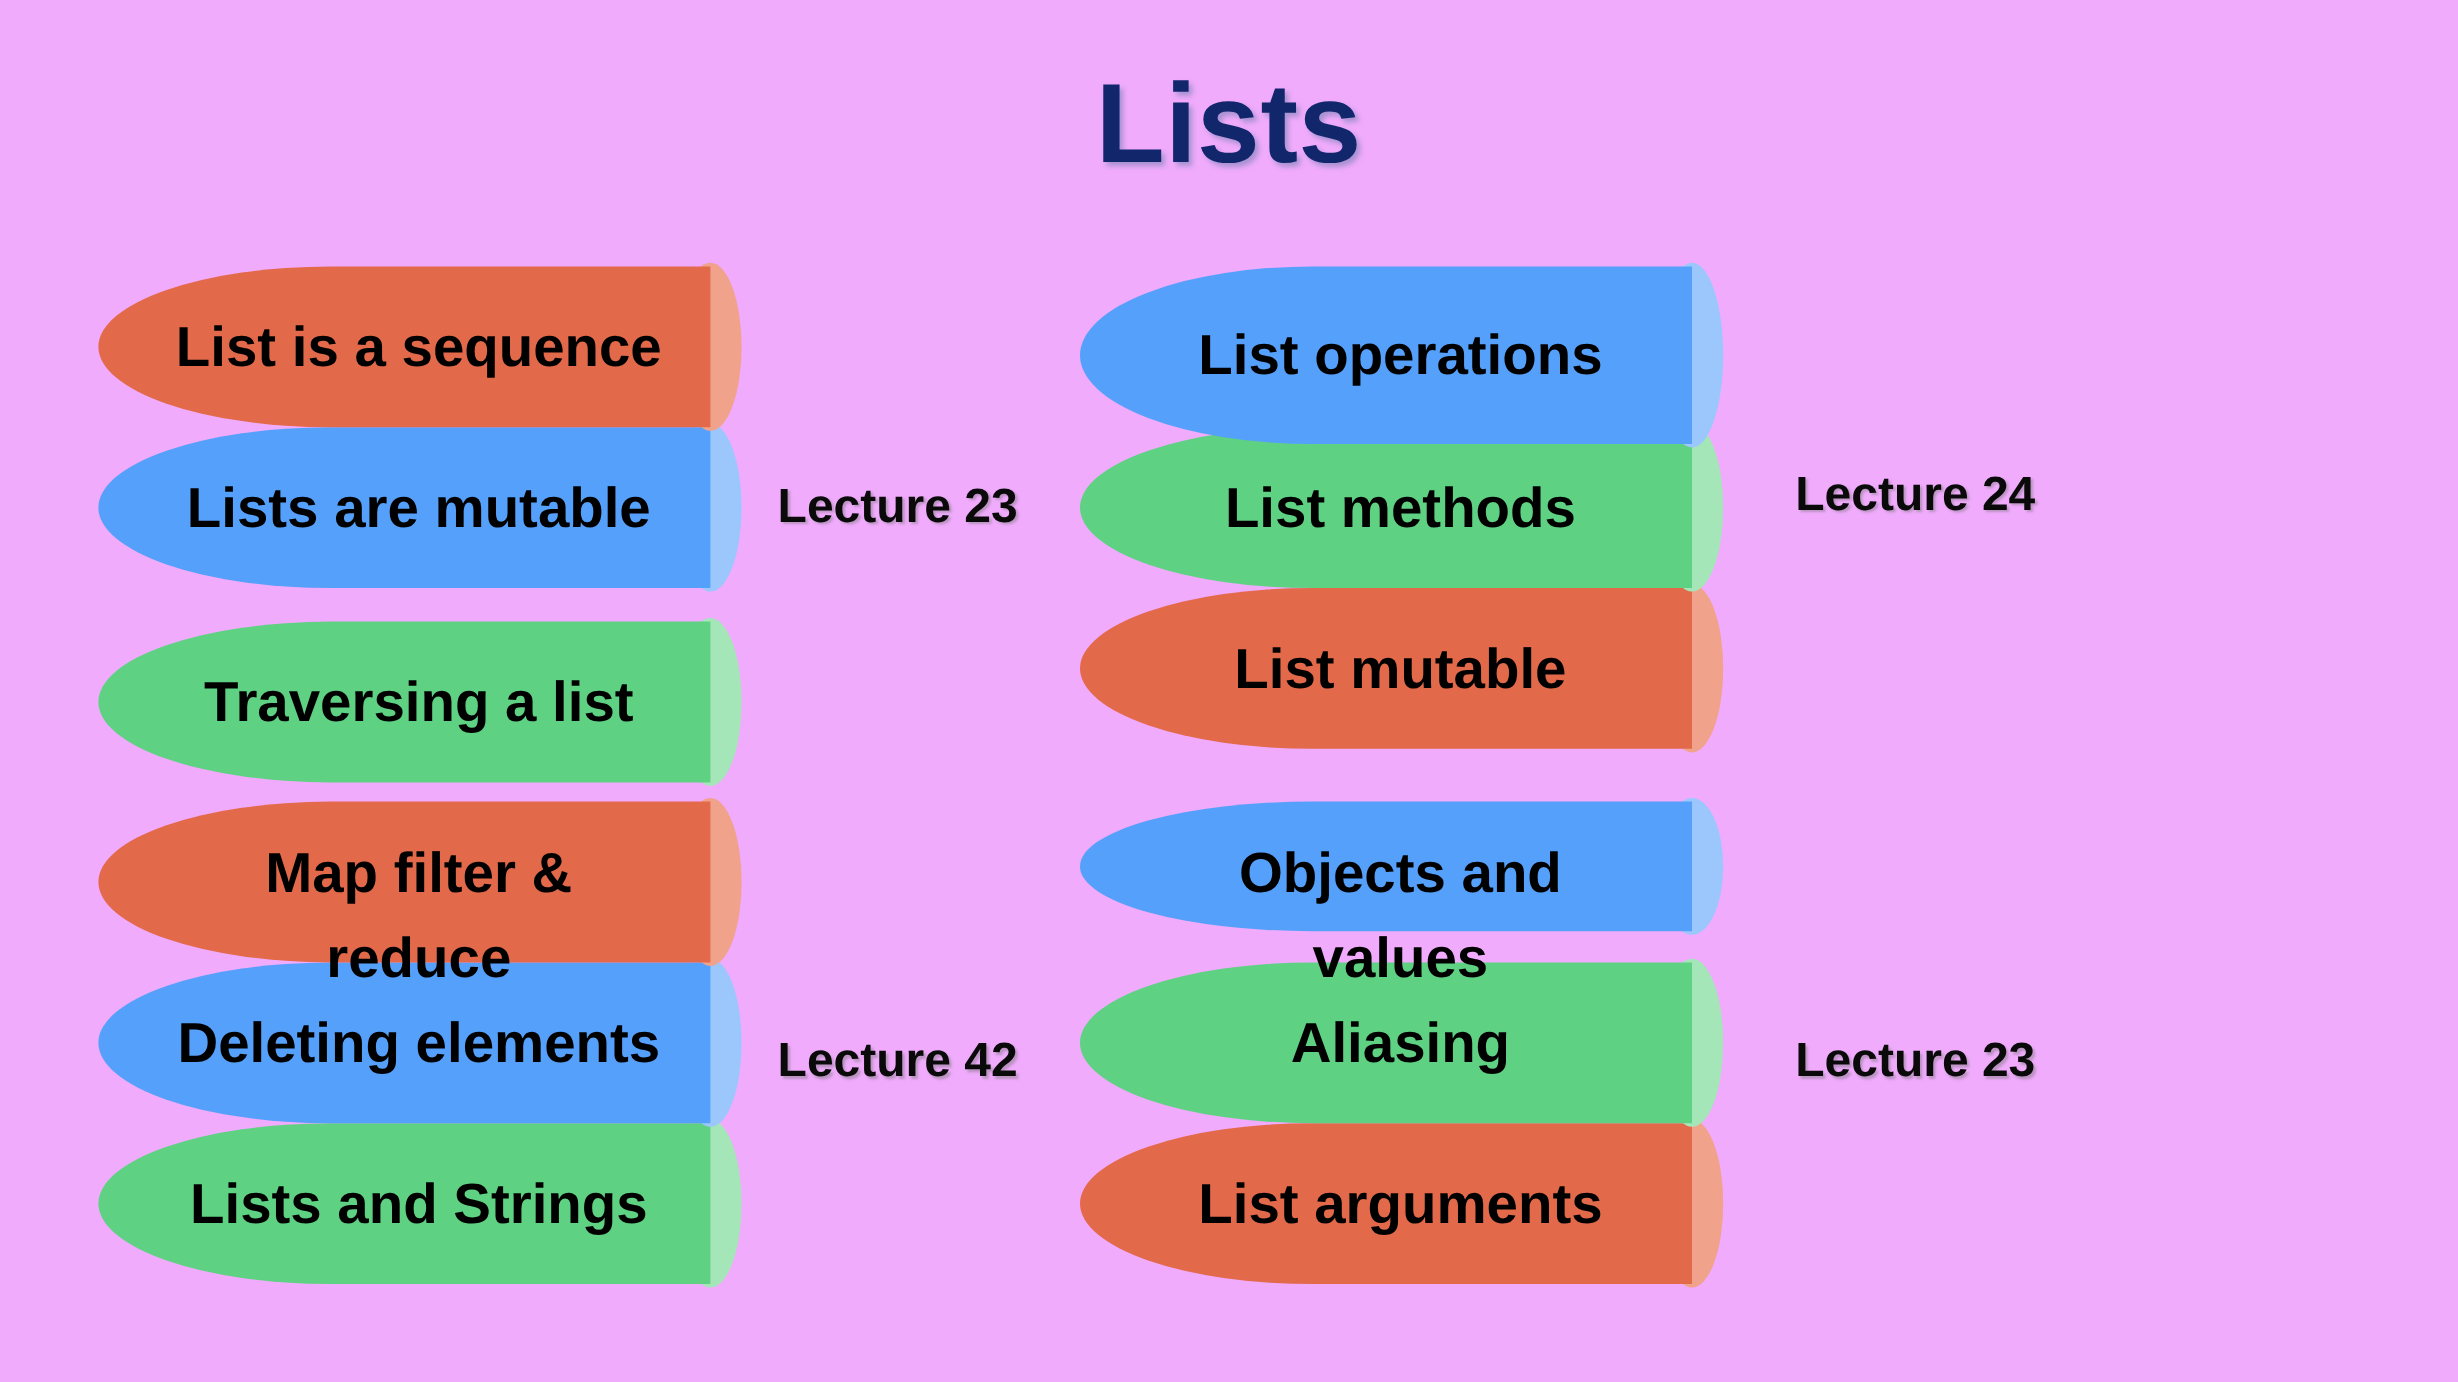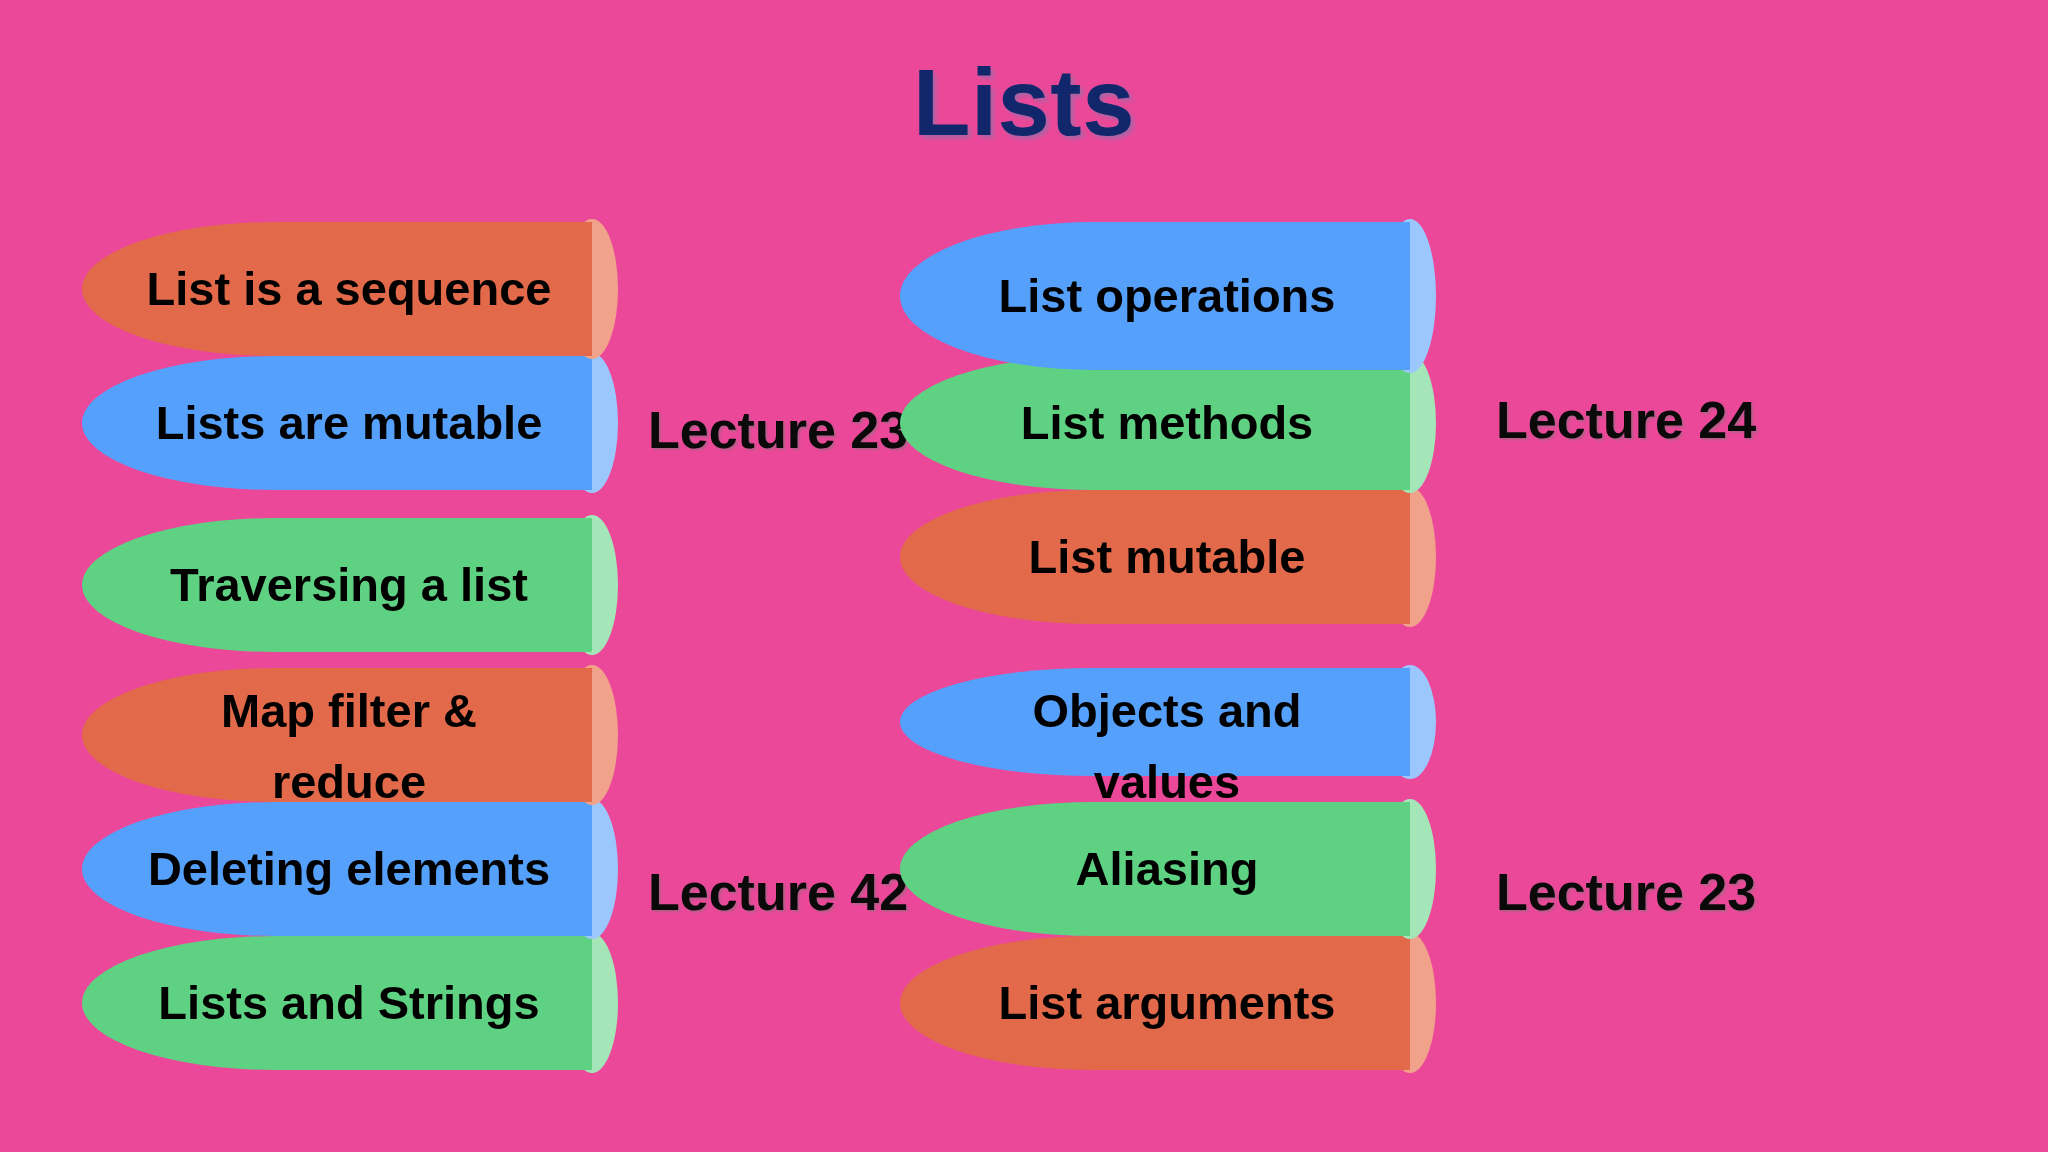--- a/index.html
+++ b/index.html
@@ -16,21 +16,21 @@
     font-family: "Liberation Sans", sans-serif;
     position: relative;
   }
 
   
   #slide {
     position: absolute;
     inset: 0;
     width: 2048px;
     height: 1152px;
-    background: #ec4899;
+    background: #f0abfc;
   }
 
   
   #slide-title {
     position: absolute;
     left: 0;
     top: 54px;
     width: 2048px;
     text-align: center;
     font-size: 94px;
@@ -92,29 +92,29 @@
     padding: 0 46px;
     white-space: normal;
     overflow: visible;
     z-index: 5;
     pointer-events: none;
   }
 
   
   .cyl.overflow .label {
     align-items: flex-start;
-    padding-top: 8px;
+    padding-top: 24px;
     height: auto;
     line-height: 1.5;
   }
 
   
   .lecture {
     position: absolute;
-    font-size: 52px;
+    font-size: 40px;
     font-weight: bold;
     color: #0a0a0a;
     text-shadow: 2px 2px 2px rgba(120,120,120,0.45);
     white-space: nowrap;
   }
 </style>
 </head>
 <body>
 
 <div id="slide">

